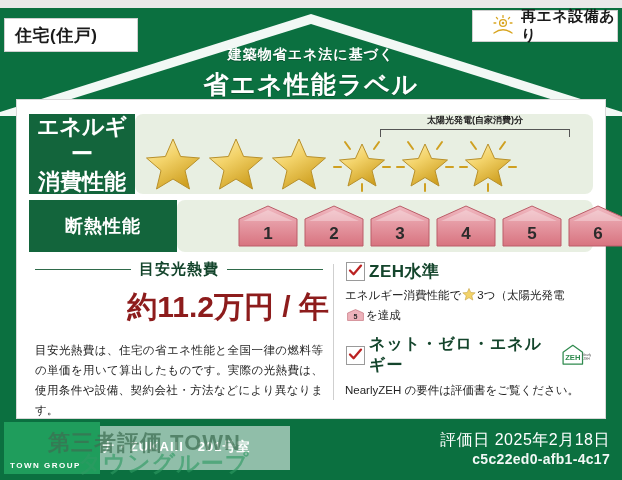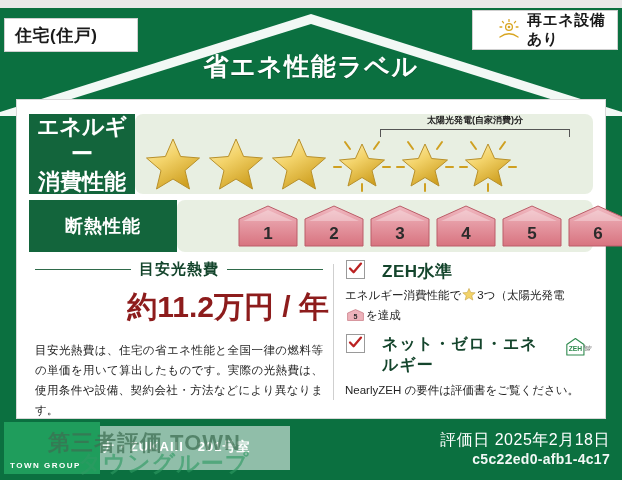--- a/index.html
+++ b/index.html
@@ -29,22 +29,22 @@
     box-sizing:border-box;
   }
   .badge-left{
     left:4px;top:18px;width:134px;height:34px;
     padding-left:10px;
   }
   .badge-left .txt{
     font-size:17px;font-weight:bold;color:#1a1a1a;letter-spacing:.5px;
   }
   .badge-right{
-    right:4px;top:10px;width:146px;height:40px;
-    padding-left:24px;gap:6px;
+    right:4px;top:10px;width:146px;height:32px;
+    padding-left:18px;gap:6px;
   }
   .badge-right .txt{
     font-size:15px;font-weight:bold;color:#1a1a1a;letter-spacing:.5px;
   }
   .sun-icon{width:24px;height:24px;flex:0 0 24px;}
   
   .roof{
     position:absolute;left:0;top:8px;width:622px;height:108px;
   }
   .title-wrap{
@@ -139,21 +139,21 @@
   .cost-value{
     text-align:right;margin-top:8px;
     font-size:30px;font-weight:bold;color:#8d1c1c;letter-spacing:0;
   }
   .cost-note{
     margin:12px 6px 0 6px;
     font-size:11.5px;line-height:1.75;color:#232323;text-align:justify;
   }
   
   .zeh-line{
-    display:flex;align-items:flex-start;gap:17px;margin-left:2px;
+    display:flex;align-items:center;gap:4px;margin-left:2px;
   }
   .chk{
     width:17px;height:17px;flex:0 0 17px;
     border:1.5px solid #9a9a9a;background:#fff;position:relative;
   }
   .chk svg{position:absolute;left:1px;top:0px;}
   .zeh-title{
     font-size:17px;font-weight:bold;color:#14452c;letter-spacing:.5px;
   }
   .zeh-title2{
@@ -214,20 +214,21 @@
 <div class="label-root">
 
   <div class="top-strip"></div>
 
   <svg class="roof" viewBox="0 0 622 108" preserveAspectRatio="none">
     <polygon points="311,6 622,104 622,108 0,108 0,104" fill="#ffffff" opacity="0.95"></polygon>
     <polygon points="311,16 605,108 17,108" fill="#0b7040"></polygon>
   </svg>
 
   <div class="title-wrap">
+    <div class="title-sub">建築物省エネ法に基づく</div>
     <div class="title-main">省エネ性能ラベル</div>
   </div>
 
   <div class="badge badge-left">
     <span class="txt">住宅(住戸)</span>
   </div>
 
   <div class="badge badge-right">
     <svg class="sun-icon" viewBox="0 0 24 24">
       <g stroke="#d8a520" stroke-width="1.3" fill="none" stroke-linecap="round">

